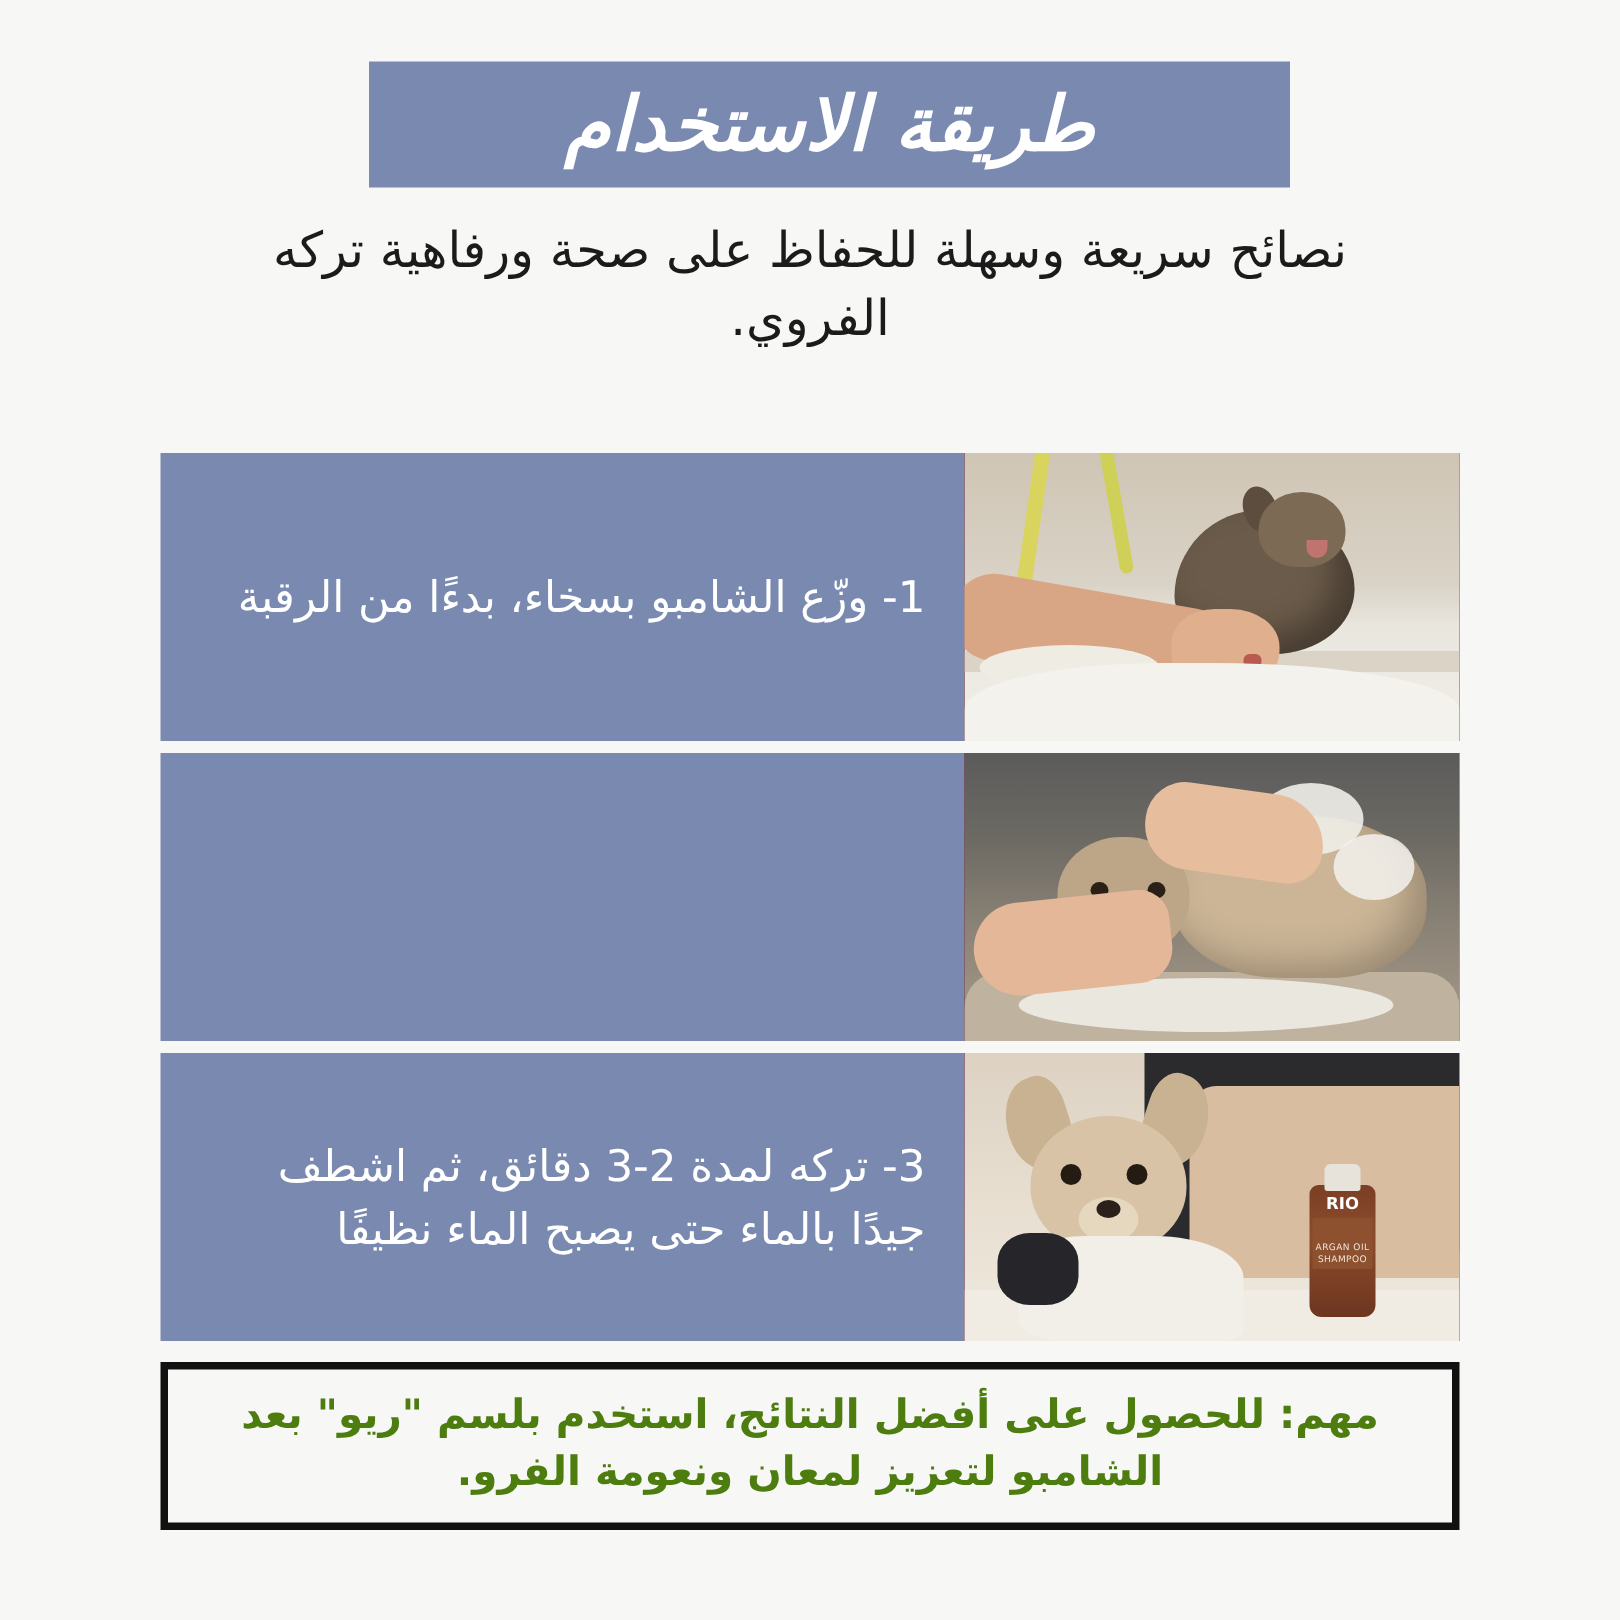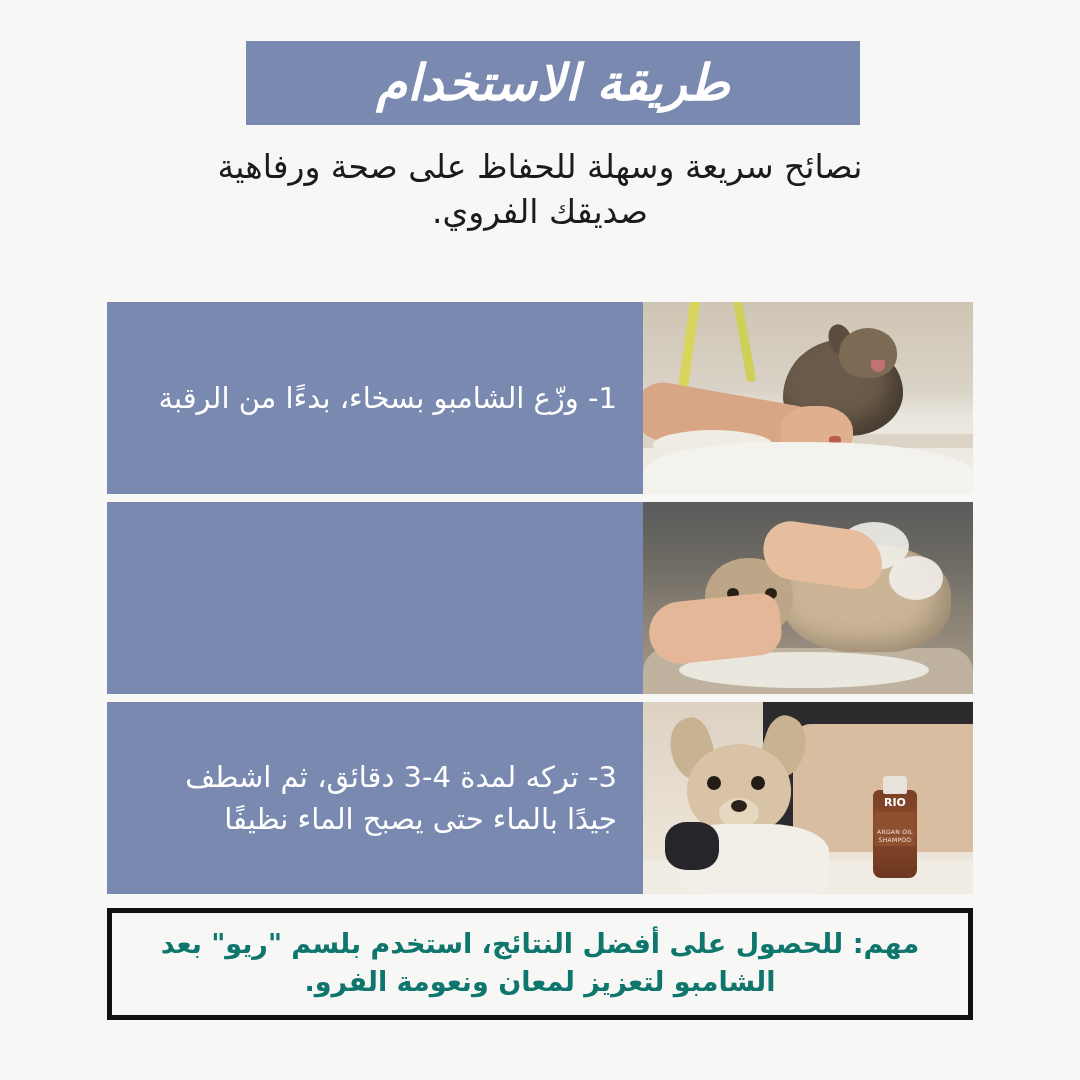--- a/index.html
+++ b/index.html
@@ -262,36 +262,36 @@
     left: 107px;
     top: 908px;
     width: 866px;
     box-sizing: border-box;
     border: 5px solid #111111;
     background: #f7f7f5;
     padding: 12px 24px 14px 24px;
     text-align: center;
   }
   .note-text {
-    color: #0f766e;
+    color: #4d7c0f;
     font-size: 27px;
     font-weight: bold;
     line-height: 1.4;
   }
 </style>
 </head>
 <body>
 
 <div class="page">
 
   <div class="title-banner">
     <div class="title-text">طريقة الاستخدام</div>
   </div>
 
-  <div class="subtitle">نصائح سريعة وسهلة للحفاظ على صحة ورفاهية صديقك الفروي.</div>
+  <div class="subtitle">نصائح سريعة وسهلة للحفاظ على صحة ورفاهية تركه الفروي.</div>
 
   <div class="steps">
 
     <div class="step-row r1">
       <div class="photo">
         <div class="scene">
           <div class="s1-bg"></div>
           <div class="s1-cord"></div>
           <div class="s1-cord2"></div>
           <div class="s1-tubedge"></div>
@@ -348,21 +348,21 @@
           <div class="s3-towel"></div>
           <div class="s3-glove"></div>
           <div class="s3-bottle"></div>
           <div class="s3-bottle-cap"></div>
           <div class="s3-bottle-label"></div>
           <div class="s3-bottle-logo">RIO</div>
           <div class="s3-bottle-txt">ARGAN OIL SHAMPOO</div>
         </div>
       </div>
       <div class="text-cell">
-        <div class="step-text">3- تركه لمدة 4-3 دقائق، ثم اشطف جيدًا بالماء حتى يصبح الماء نظيفًا</div>
+        <div class="step-text">3- تركه لمدة 2-3 دقائق، ثم اشطف جيدًا بالماء حتى يصبح الماء نظيفًا</div>
       </div>
     </div>
 
   </div>
 
   <div class="note">
     <div class="note-text">مهم: للحصول على أفضل النتائج، استخدم بلسم "ريو" بعد الشامبو لتعزيز لمعان ونعومة الفرو.</div>
   </div>
 
 </div>

